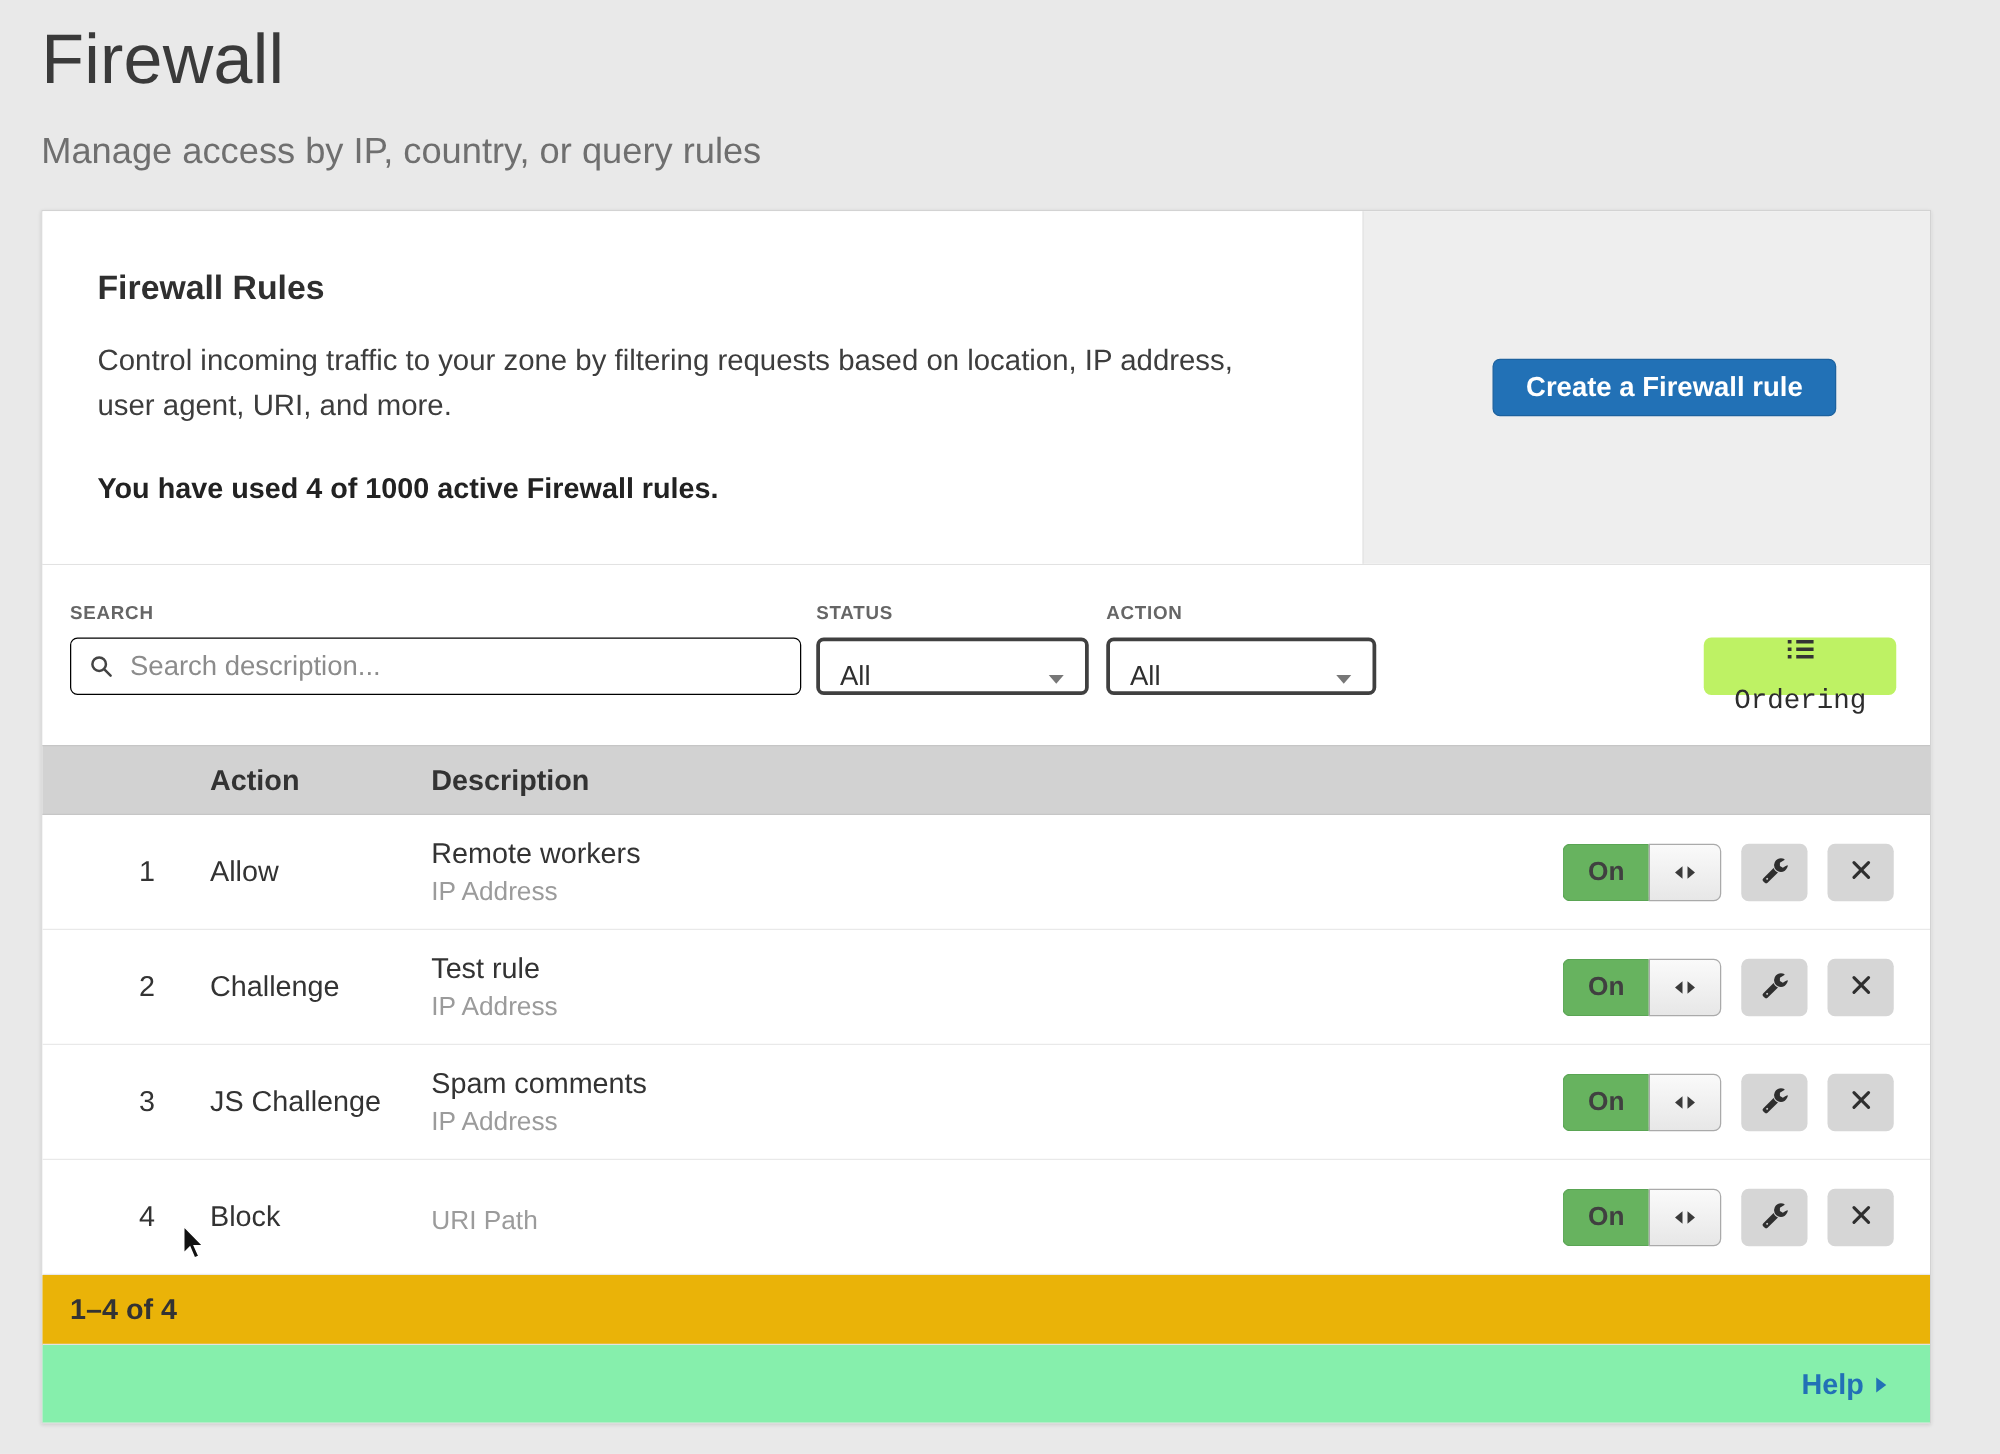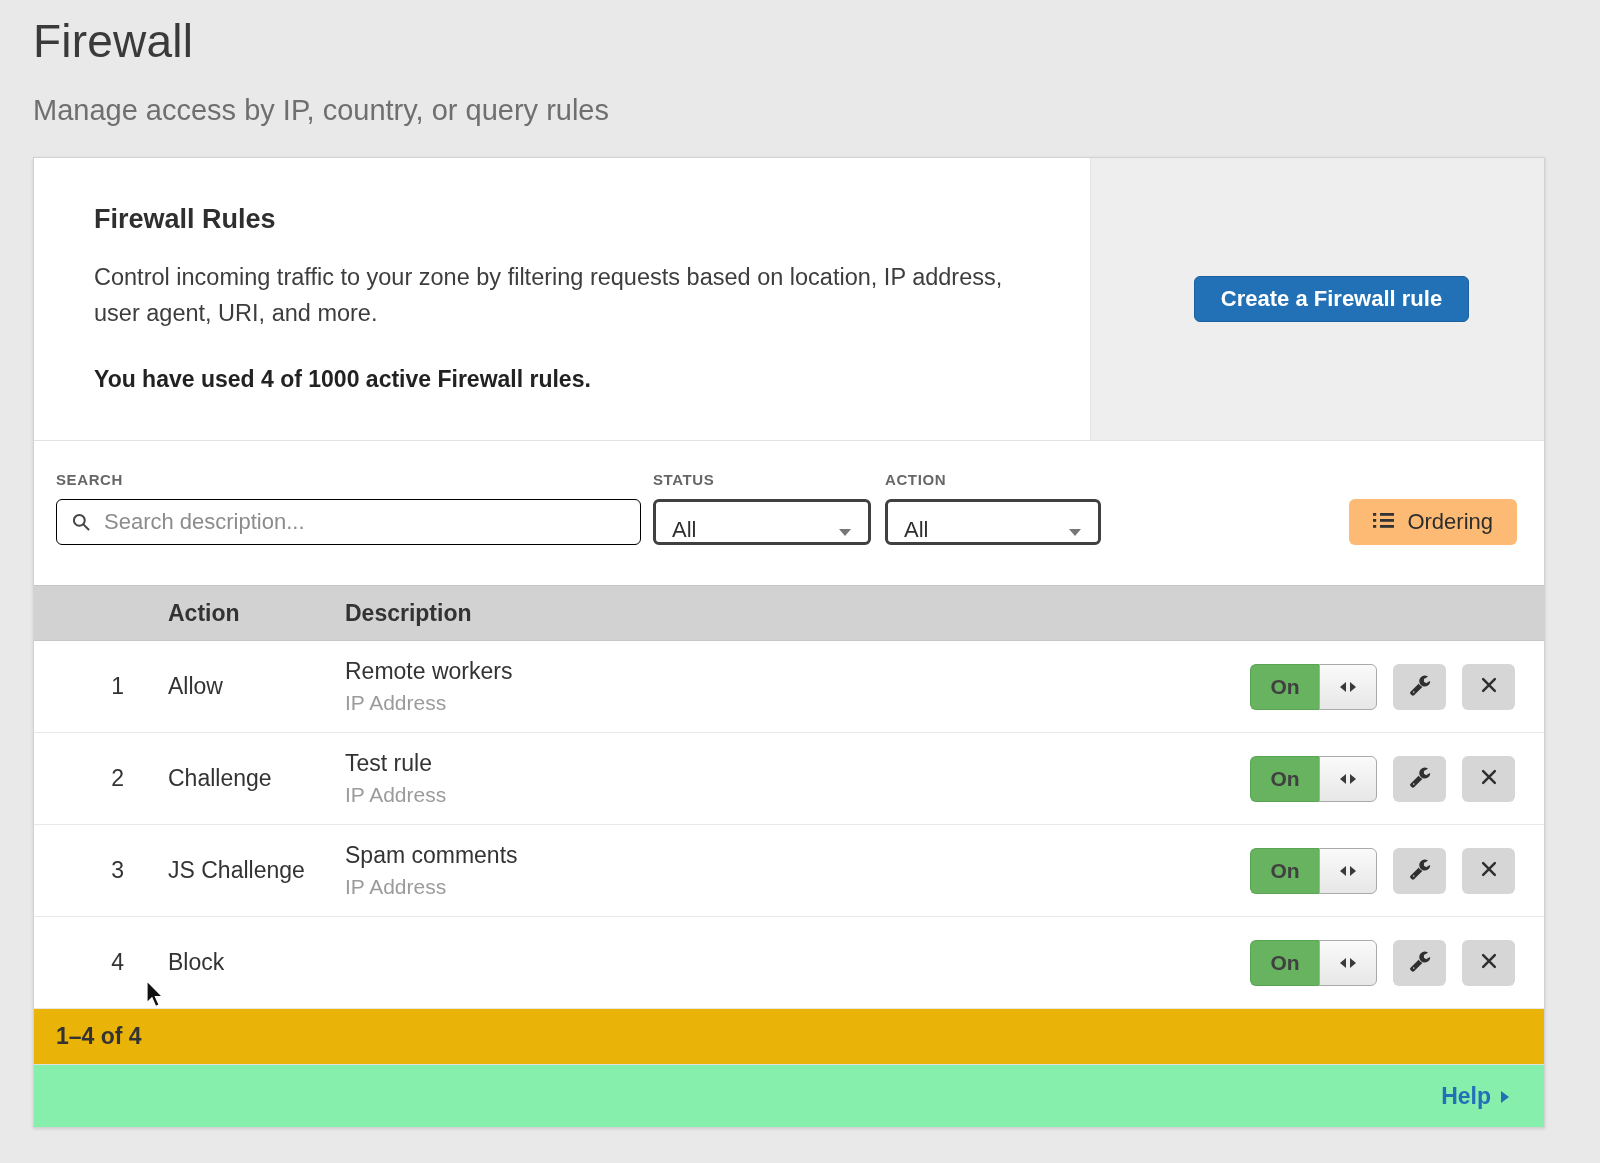--- a/index.html
+++ b/index.html
@@ -5,38 +5,38 @@
   * { box-sizing: border-box; margin: 0; padding: 0; }
   html, body {
     width: 1600px; height: 1163px;
     background: #e9e9e9;
     font-family: "Liberation Sans", sans-serif;
     overflow: hidden;
     position: relative;
   }
   .page { padding: 10px 0 0 33px; }
   .page-title {
-    font-size: 46px; font-weight: 500; color: #3a3a3a;
+    font-size: 56px; font-weight: 500; color: #3a3a3a;
     letter-spacing: 0.2px; margin-top: 4px;
   }
   .page-subtitle {
     font-size: 29px; font-weight: 400; color: #6f6f6f;
     margin-top: 26px;
   }
 
   .card {
     width: 1512px; margin-top: 30px;
     background: #ffffff;
     border: 1px solid #d3d3d3;
     box-shadow: 0 1px 3px rgba(0,0,0,0.12);
   }
 
   
   .card-top { display: flex; min-height: 283px; border-bottom: 1px solid #e2e2e2; }
-  .card-top-left { width: 1056px; padding: 46px 60px 30px 60px; background: #fff; }
+  .card-top-left { width: 1056px; padding: 46px 60px 30px 44px; background: #fff; }
   .rules-title { font-size: 27px; font-weight: 700; color: #2f2f2f; margin-bottom: 24px; }
   .rules-desc { font-size: 23.5px; line-height: 1.55; color: #3d3d3d; max-width: 945px; }
   .rules-usage { font-size: 23px; font-weight: 700; color: #222; margin-top: 34px; }
   .card-top-right {
     flex: 1; background: #eeeeee; border-left: 1px solid #e3e3e3;
     display: flex; align-items: center; justify-content: center;
   }
   .btn-primary {
     height: 46px; padding: 0 26px;
     background: #2271b6; color: #fff;
@@ -72,23 +72,23 @@
     justify-content: space-between; padding: 16px 16px 0 16px;
     font-size: 22px; color: #2f2f2f; cursor: pointer;
   }
   .filter-status { margin-left: 12px; }
   .filter-status .sel { width: 218px; }
   .filter-action { margin-left: 14px; }
   .filter-action .sel { width: 216px; }
   .btn-ordering {
     margin-left: auto;
     height: 46px; padding: 0 24px;
-    background: #fdba74; border: none; border-radius: 6px;
-    font-family: Liberation Sans, sans-serif; font-size: 22px; color: #2d2d2d;
-    display: flex; align-items: center; gap: 13px; cursor: pointer;
+    background: #bef264; border: none; border-radius: 6px;
+    font-family: Liberation Mono, monospace; font-size: 22px; color: #2d2d2d;
+    display: flex; align-items: center; gap: 13px; cursor: pointer; flex-direction: column;
   }
 
   
   .grid-row {
     display: grid;
     grid-template-columns: 134px 177px 1fr 300px;
     align-items: center;
   }
   .thead {
     height: 56px;
@@ -325,20 +325,21 @@
               </svg>
           </span>
         </button>
       </div>
     </div>
 
     <div class="grid-row rule-row">
       <div class="col-num">4</div>
       <div class="col-action">Block</div>
       <div>
+        <div class="desc-sub">URI Path</div>
       </div>
       <div class="col-controls">
         <div class="toggle">
           <span class="toggle-on">On</span>
           <span class="toggle-knob">
             <svg width="18" height="12" viewBox="0 0 18 12" fill="#3a3a3a">
                 <path d="M7 1 L1 6 L7 11 Z"></path>
                 <path d="M11 1 L17 6 L11 11 Z"></path>
               </svg>
           </span>

